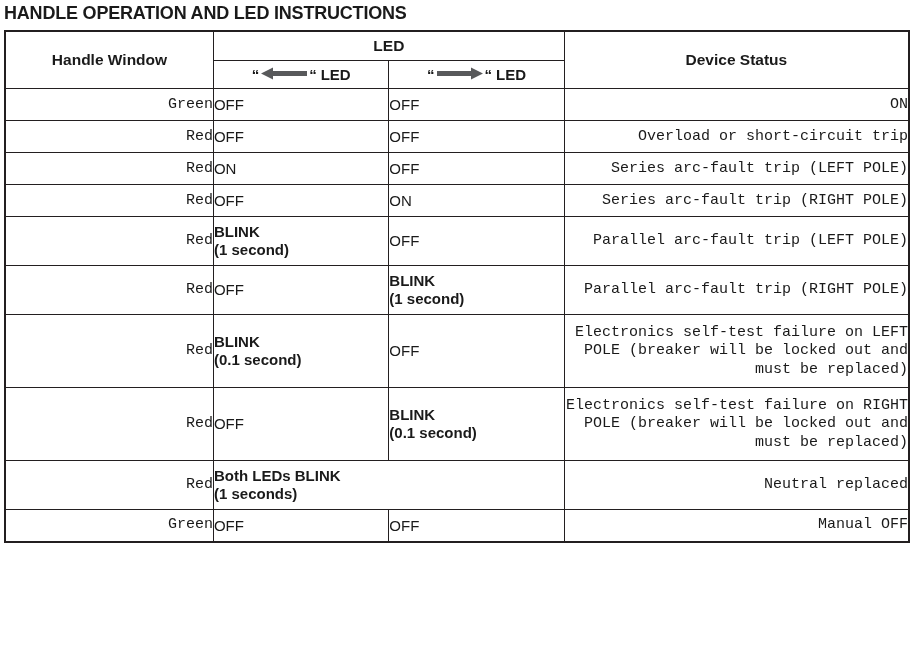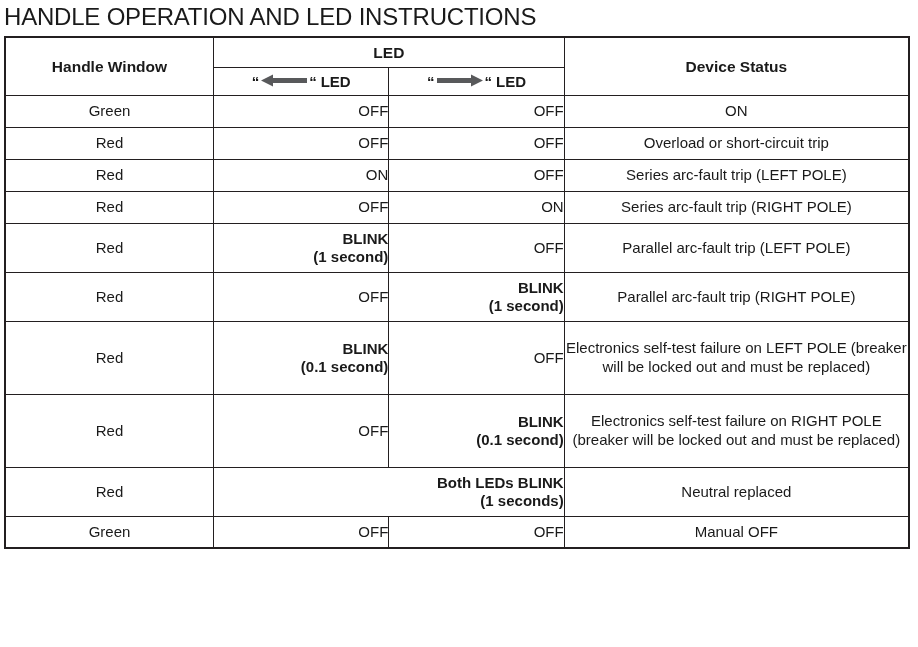--- a/index.html
+++ b/index.html
@@ -15,22 +15,22 @@
     overflow: hidden;
   }
   .page {
     position: relative;
     width: 918px;
     height: 647px;
     box-sizing: border-box;
     padding: 0;
   }
   .doc-title {
-    font-size: 24px;
-    font-weight: normal;
+    font-size: 18px;
+    font-weight: bold;
     letter-spacing: -0.2px;
     color: #1a1a1a;
     padding: 4px 0 7px 4px;
     line-height: 1.05;
   }
   table.spec {
     border-collapse: collapse;
     width: 906px;
     margin-left: 4px;
     table-layout: fixed;
@@ -51,32 +51,33 @@
   }
   .hdr-led-sub {
     text-align: center;
     font-weight: bold;
     font-size: 15px;
     color: #1a1a1a;
     padding: 5px 4px;
     white-space: nowrap;
   }
   .cell-center {
-    text-align: right;
+    text-align: left;
     font-size: 15px;
     color: #1a1a1a;
     padding: 6px 4px;
     line-height: 1.2;
   }
   .cell-left {
-    text-align: center;
+    text-align: right;
     font-size: 15px;
     color: #1a1a1a;
     padding: 6px 7px;
     line-height: 1.22;
+    font-family: Liberation Mono, monospace;
   }
   .col-handle { width: 208px; }
   .col-left   { width: 175px; }
   .col-right  { width: 175px; }
   .col-status { width: 344px; }
 
   .row-h1 { height: 30px; padding-left: 20px; }
   .row-h2 { height: 28px; }
   .row-1  { height: 32px; }
   .row-2  { height: 49px; }

